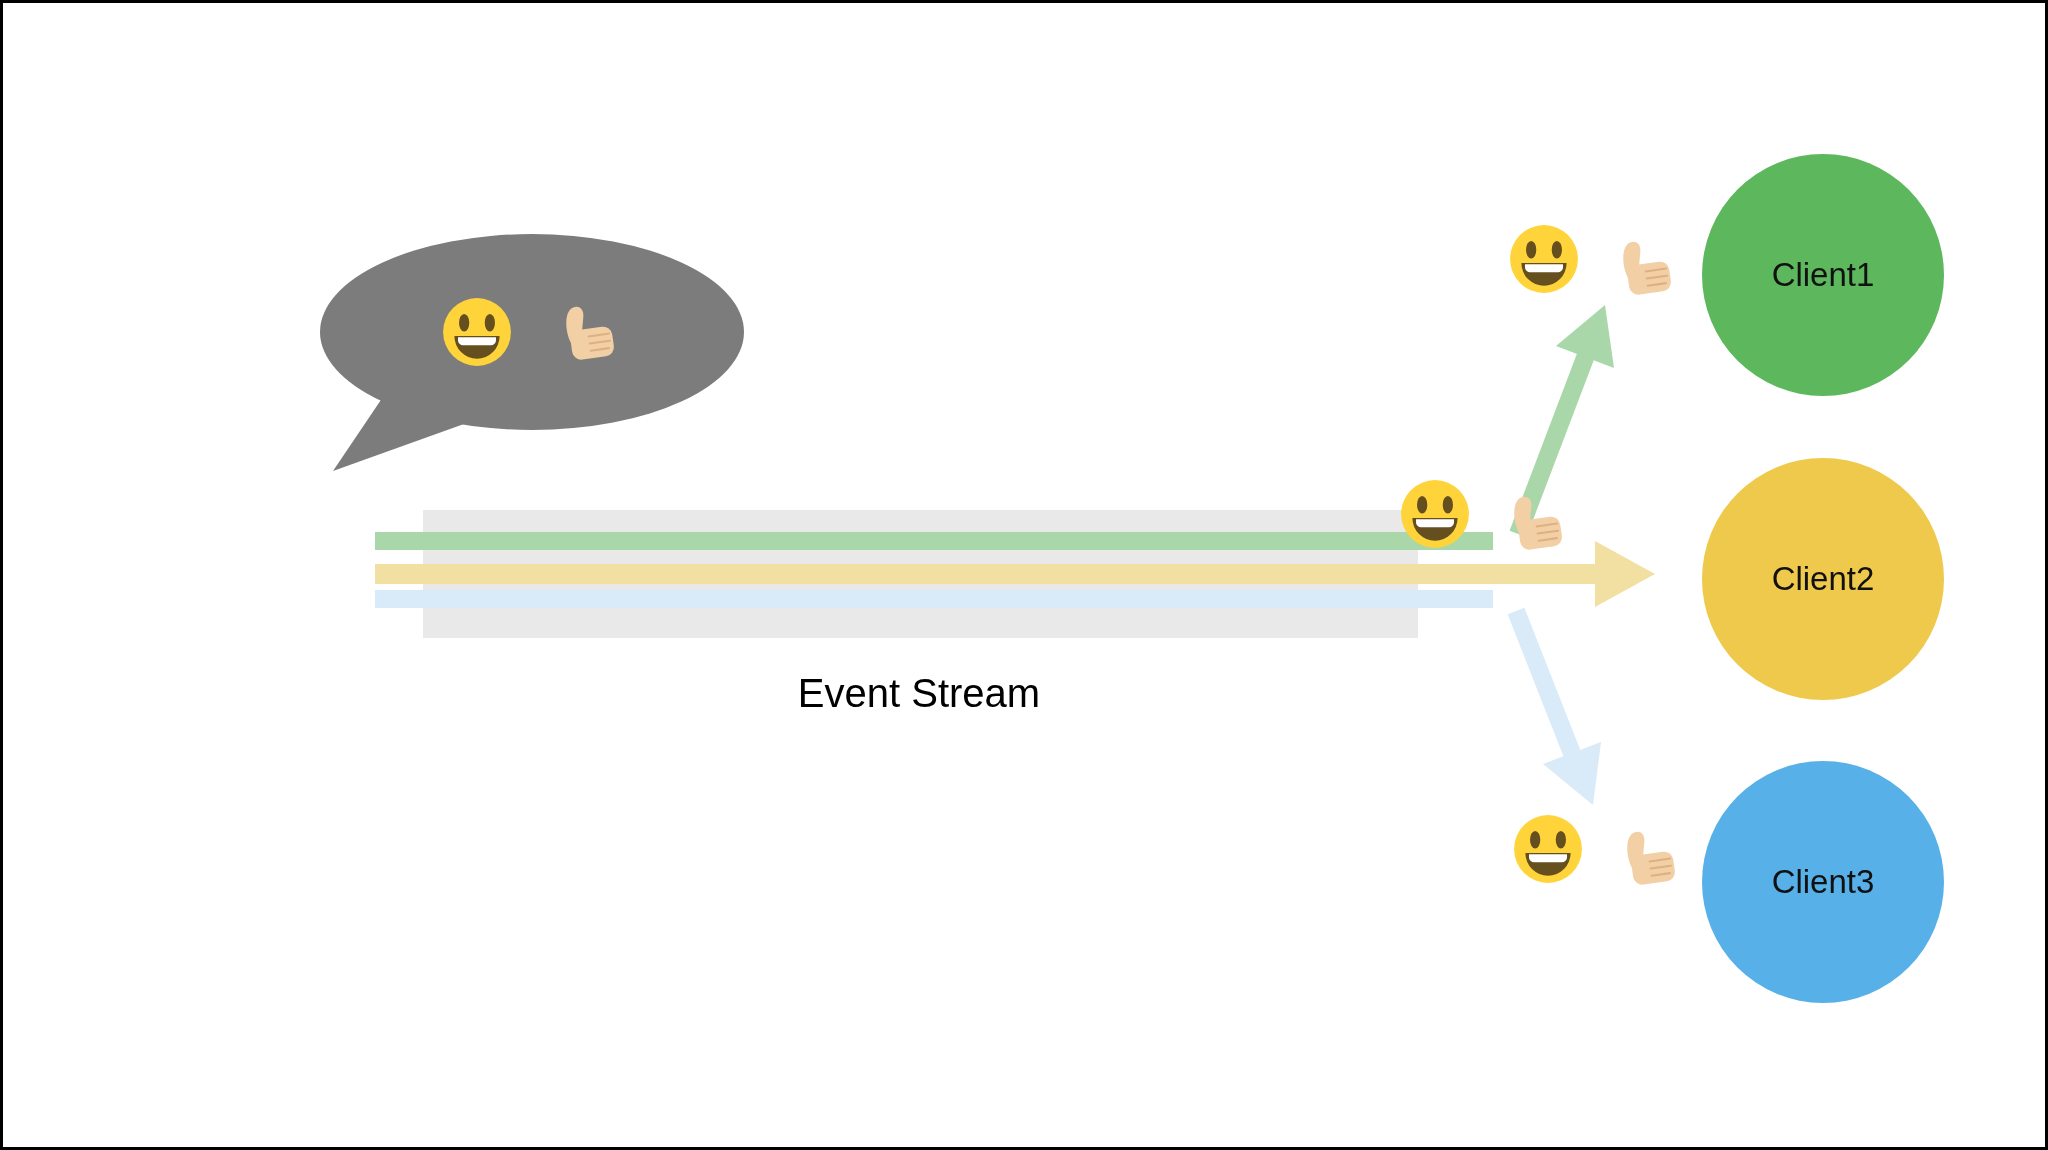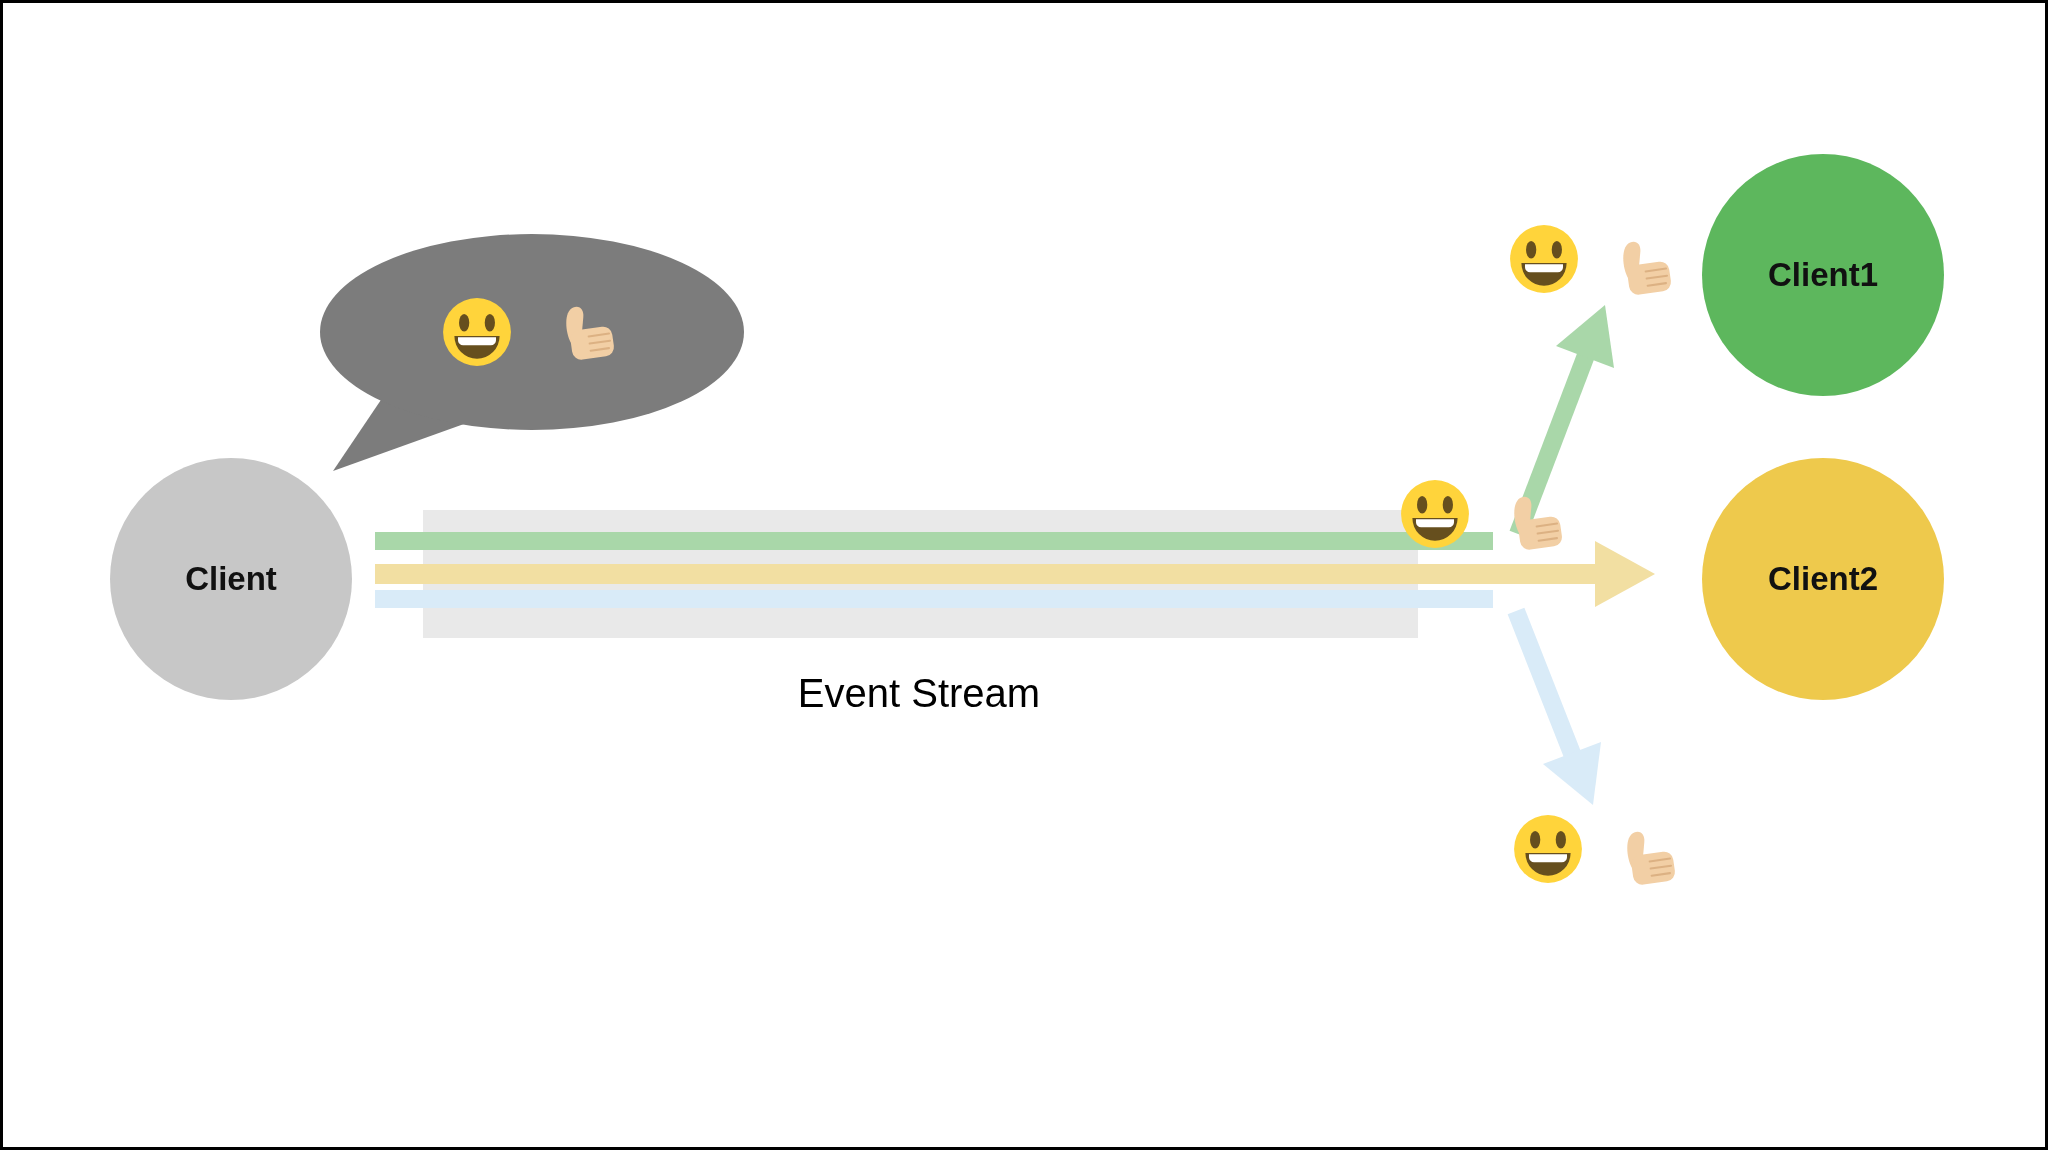--- a/index.html
+++ b/index.html
@@ -6,21 +6,21 @@
   .canvas{
     position:relative;width:2048px;height:1150px;box-sizing:border-box;
     background:#ffffff;border:3px solid #000;overflow:hidden;
     font-family:"Liberation Sans","DejaVu Sans",sans-serif;
   }
   .band{position:absolute;left:420px;top:507px;width:995px;height:128px;background:#e9e9e9;}
   svg.arrows{position:absolute;left:0;top:0;}
   .node{
     position:absolute;width:242px;height:242px;border-radius:50%;
     display:flex;align-items:center;justify-content:center;
-    font-weight:bold;font-size:33px;color:#111;
+    font-weight:normal;font-size:33px;color:#111;
   }
   #src{left:107px;top:455px;background:#c7c7c7;}
   #c1{left:1699px;top:151px;background:#5db75d;}
   #c2{left:1699px;top:455px;background:#eec94c;}
   #c3{left:1699px;top:758px;background:#57b1e8;}
   .bubble{
     position:absolute;left:317px;top:231px;width:424px;height:196px;
     background:#7c7c7c;border-radius:50%;
     display:flex;align-items:center;justify-content:center;gap:36px;
   }
@@ -48,23 +48,20 @@
     <polygon points="1602,302 1611,365 1553,343" fill="#a9d7a9"></polygon>
 
     <path d="M372 571 H1596" stroke="#f2dfa2" stroke-width="20" fill="none"></path>
     <polygon points="1652,571 1592,538 1592,604" fill="#f2dfa2"></polygon>
 
     <path d="M372 596 H1490" stroke="#d9ebf8" stroke-width="18" fill="none"></path>
     <path d="M1513 608 L1570 753" stroke="#d9ebf8" stroke-width="18" fill="none"></path>
     <polygon points="1590,802 1540,761 1598,739" fill="#d9ebf8"></polygon>
   </svg>
 
-  <div class="node" id="src">
-    <span>Client</span>
-  </div>
 
   <div class="bubble">
     <svg class="emoji" width="74" height="74" viewBox="0 0 72 72">
       <circle cx="36" cy="36" r="33" fill="#ffd43b"></circle>
       <ellipse cx="23.5" cy="27" rx="5" ry="8.5" fill="#664f1e"></ellipse>
       <ellipse cx="48.5" cy="27" rx="5" ry="8.5" fill="#664f1e"></ellipse>
       <path d="M14 40 a22 22 0 0 0 44 0 Z" fill="#664f1e"></path>
       <path d="M17.5 41 h37 v3 a5 5 0 0 1 -5 5 h-27 a5 5 0 0 1 -5 -5 Z" fill="#ffffff"></path>
     </svg>
     <svg class="emoji thumb" width="74" height="74" viewBox="0 0 72 72">
@@ -120,14 +117,17 @@
       <path d="M37 40.5 H57 M37 47.5 H57 M37 54.5 H55" stroke="#dcb183" stroke-width="2" stroke-linecap="round" fill="none"></path>
     </svg>
   </div>
 
   <div class="node" id="c1">
     <span>Client1</span>
   </div>
   <div class="node" id="c2">
     <span>Client2</span>
   </div>
+  <div class="node" id="c3">
+    <span>Client3</span>
+  </div>
 
 </div>
 
 </body></html>

